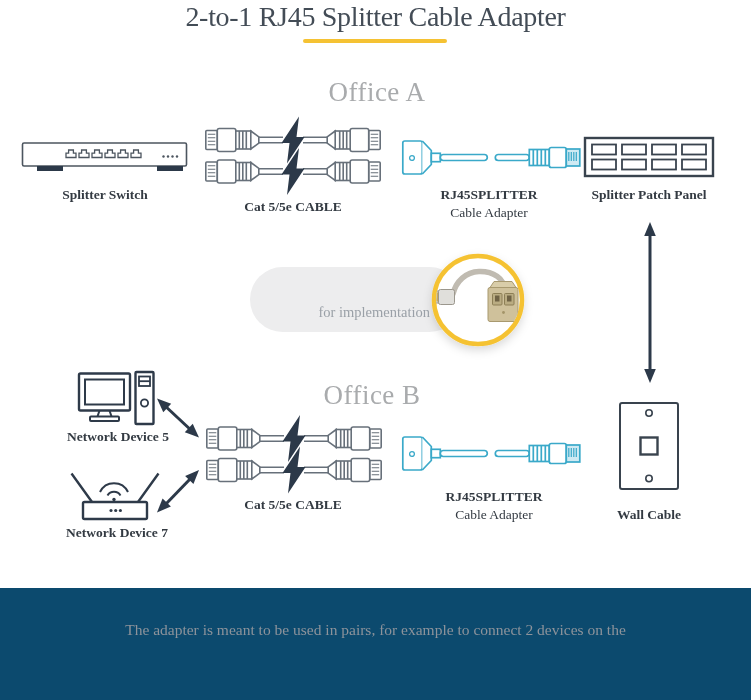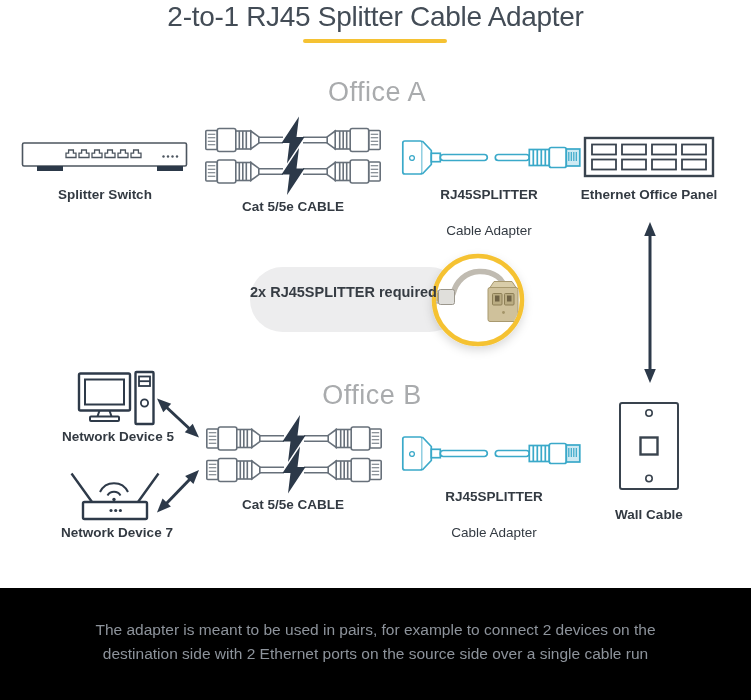--- a/index.html
+++ b/index.html
@@ -1,31 +1,31 @@
 <!DOCTYPE html>
 <html><head>
 <meta charset="utf-8">
 <style>
   html,body{margin:0;padding:0;background:#fff;}
   .canvas{position:relative;width:751px;height:700px;background:#ffffff;overflow:hidden;
-          font-family:Liberation Sans, sans-serif;}
+          font-family:Liberation Serif, serif;}
   .title{position:absolute;left:0;top:1px;width:751px;text-align:center;
          font-size:28px;letter-spacing:-0.3px;color:#434c56;}
   .title-underline{position:absolute;left:303px;top:39px;width:144px;height:4px;
          background:#f5c233;border-radius:2px;}
   .office{position:absolute;transform:translateX(-50%);font-size:27px;font-weight:400;
          color:#a9abad;letter-spacing:0.5px;white-space:nowrap;}
   .cap{position:absolute;transform:translateX(-50%);font-size:13.5px;font-weight:600;
          color:#333a42;white-space:nowrap;text-align:center;line-height:16px;}
-  .cap .sub{font-weight:400;display:block;margin-top:20px;}
+  .cap .sub{font-weight:400;display:block;margin-top:2px;}
   .callout-line{position:absolute;left:250px;width:180px;text-align:right;
          font-size:14.5px;white-space:nowrap;}
   .callout-bold{top:284px;font-weight:700;color:#363c43;}
   .callout-muted{top:304px;font-weight:400;color:#9aa0a7;}
-  .footer{position:absolute;left:0;top:588px;width:751px;height:112px;background:#000000;}
+  .footer{position:absolute;left:0;top:588px;width:751px;height:112px;background:#0c4a6e;}
   .footer-text{padding-top:30px;text-align:center;font-size:15.5px;line-height:24px;
          color:#8d939b;}
   svg{position:absolute;left:0;top:0;}
 </style>
 </head>
 <body>
 
 <div class="canvas">
 
   <div class="title">2-to-1 RJ45 Splitter Cable Adapter</div>
@@ -186,33 +186,32 @@
       <circle cx="649" cy="478.5" r="3.2" fill="none" stroke-width="1.6"></circle>
     </g>
   </svg>
 
   <div class="cap" style="left:105px;top:187px">Splitter Switch</div>
   <div class="cap" style="left:293px;top:199px">Cat 5/5e CABLE</div>
   <div class="cap" style="left:489px;top:187px">
     <span style="font-weight:700">RJ45SPLITTER</span>
     <span class="sub">Cable Adapter</span>
   </div>
-  <div class="cap" style="left:649px;top:187px">Ethernet Office Panel</div>
-
-  <div class="callout-line callout-bold">2x RJ45SPLITTER required</div>
+  <div class="cap" style="left:649px;top:187px">Splitter Patch Panel</div>
+
+  <div class="callout-line callout-muted">for implementation</div>
 
   <div class="cap" style="left:118px;top:429px">Network Device 5</div>
   <div class="cap" style="left:117px;top:525px">Network Device 7</div>
   <div class="cap" style="left:293px;top:497px">Cat 5/5e CABLE</div>
   <div class="cap" style="left:494px;top:489px">
     <span style="font-weight:700">RJ45SPLITTER</span>
     <span class="sub">Cable Adapter</span>
   </div>
   <div class="cap" style="left:649px;top:507px">Wall Cable</div>
 
   <div class="footer">
     <div class="footer-text">
       <div>The adapter is meant to be used in pairs, for example to connect 2 devices on the</div>
-      <div>destination side with 2 Ethernet ports on the source side over a single cable run</div>
     </div>
   </div>
 
 </div>
 
 </body></html>

